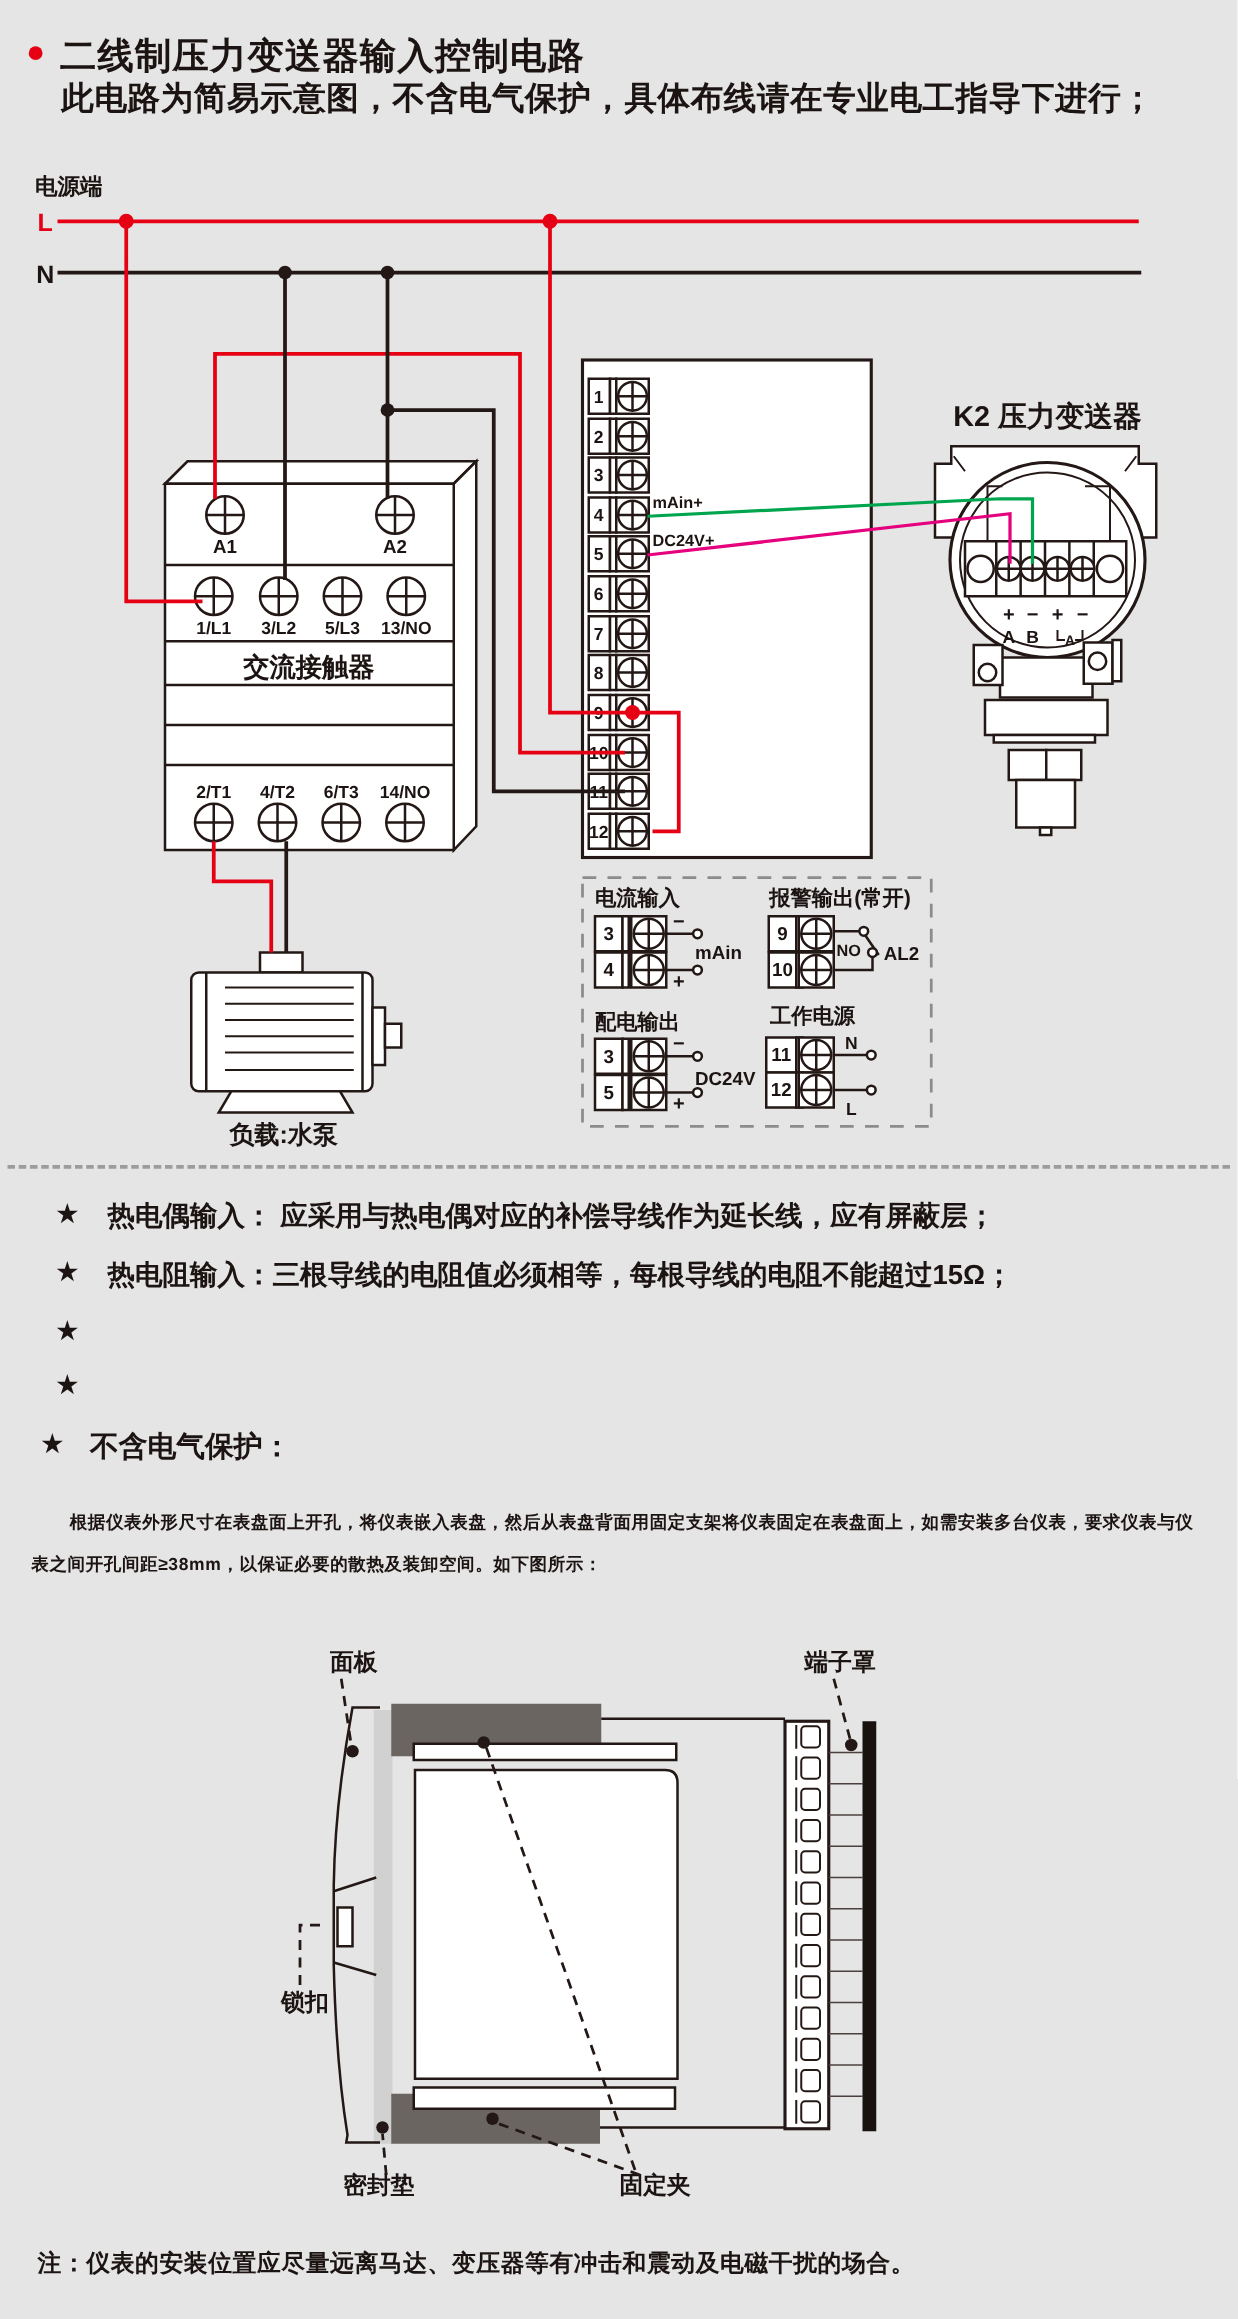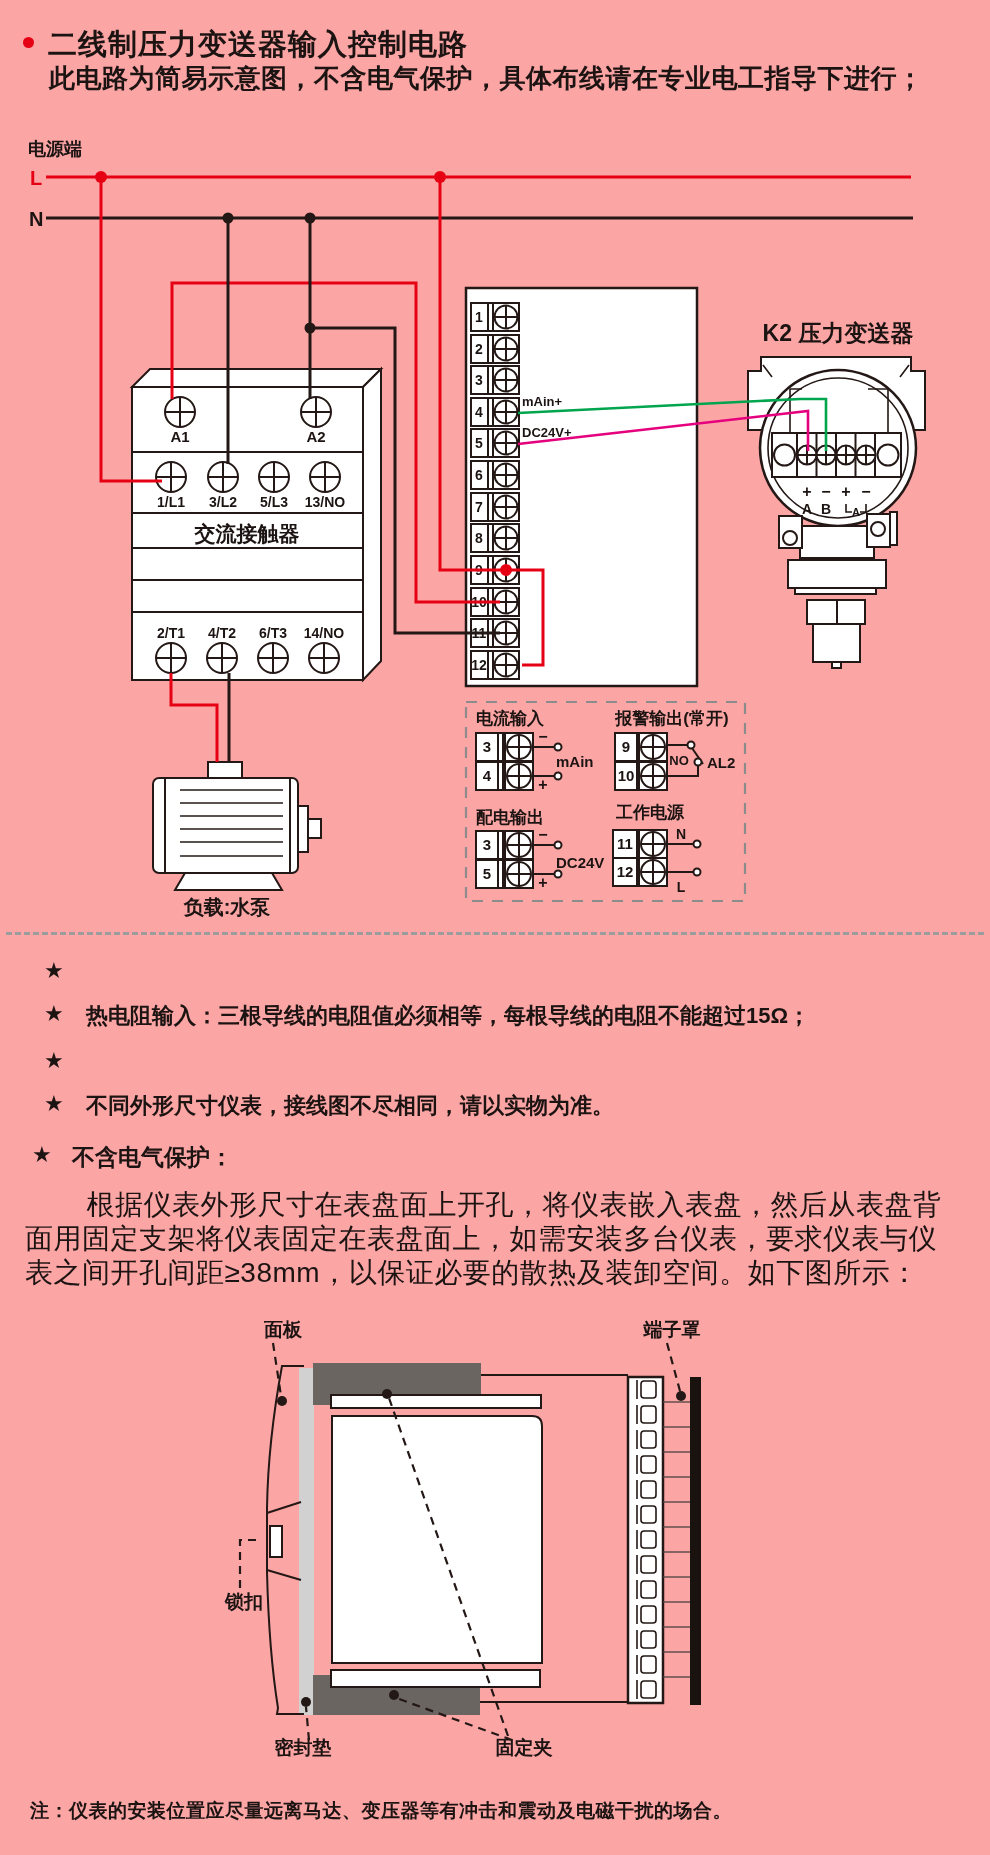--- a/index.html
+++ b/index.html
@@ -1,27 +1,27 @@
 <!DOCTYPE html>
 <html><head>
 <meta charset="utf-8">
 <style>
   html,body{margin:0;padding:0;background:#fff;}
-  .page{position:relative;width:990px;height:1855px;background:#fca5a5;overflow:hidden;
+  .page{position:relative;width:990px;height:1855px;background:#e5e5e5;overflow:hidden;
         font-family:"Liberation Sans","DejaVu Sans",sans-serif;color:#1c1412;}
   .abs{position:absolute;}
   .bullet-dot{width:11px;height:11px;border-radius:50%;background:#e60014;}
   .page-title{font-size:29px;font-weight:bold;letter-spacing:1px;}
   .page-subtitle{font-size:26px;font-weight:bold;letter-spacing:0.5px;}
   .divider{border-top:3px dashed #9b9c9c;height:0;}
   .note-row{display:flex;align-items:flex-start;margin-bottom:17px;font-size:22px;font-weight:bold;}
   .note-star{width:26px;flex:0 0 26px;margin-right:16px;font-size:22px;}
   .install-head{display:flex;font-size:23px;font-weight:bold;}
   .install-head .note-star{margin-right:14px;}
-  .para{font-size:28px;font-weight:normal;line-height:34px;text-indent:2.2em;letter-spacing:0.5px;}
+  .para{font-size:14px;font-weight:bold;line-height:34px;text-indent:2.2em;letter-spacing:0.5px;margin-top:12px;}
   .footer{font-size:19px;font-weight:bold;letter-spacing:0.5px;}
   svg{position:absolute;left:0;}
   svg .fw{fill:#ffffff;stroke:#231815;stroke-width:2;}
   svg .fw25{fill:#ffffff;stroke:#231815;stroke-width:2.5;}
   svg .ln{stroke:#231815;stroke-width:2;fill:none;}
   svg .ln15{stroke:#231815;stroke-width:1.6;fill:none;}
   svg .pw{stroke-width:3.2;fill:none;}
   svg .red{stroke:#e60014;stroke-width:3;fill:none;}
   svg .blk{stroke:#231815;stroke-width:3;fill:none;}
   svg .grn{stroke:#00a54e;stroke-width:2.6;fill:none;}
@@ -291,31 +291,31 @@
       <circle cx="310" cy="218" r="5.5" class="kdot"></circle>
       <circle cx="310" cy="328" r="5.5" class="kdot"></circle>
     </g>
   </svg>
 
   <div class="abs divider" style="left:6px;top:932px;width:978px;"></div>
 
   <div class="abs" style="left:44px;top:958px;width:910px;">
     <div class="note-row">
       <span class="note-star">★</span>
+      <span>热电偶输入： 应采用与热电偶对应的补偿导线作为延长线，应有屏蔽层；</span>
     </div>
     <div class="note-row">
       <span class="note-star">★</span>
       <span>热电阻输入：三根导线的电阻值必须相等，每根导线的电阻不能超过15Ω；</span>
     </div>
     <div class="note-row">
       <span class="note-star">★</span>
     </div>
     <div class="note-row">
       <span class="note-star">★</span>
-      <span>不同外形尺寸仪表，接线图不尽相同，请以实物为准。</span>
     </div>
   </div>
 
   <div class="abs install-head" style="left:32px;top:1142px;">
     <span class="note-star">★</span>
     <span>不含电气保护：</span>
   </div>
   <div class="abs para" style="left:25px;top:1188px;width:935px;">根据仪表外形尺寸在表盘面上开孔，将仪表嵌入表盘，然后从表盘背面用固定支架将仪表固定在表盘面上，如需安装多台仪表，要求仪表与仪表之间开孔间距≥38mm，以保证必要的散热及装卸空间。如下图所示：</div>
 
   <svg style="top:1300px;" width="990" height="505" viewBox="0 1300 990 505">

